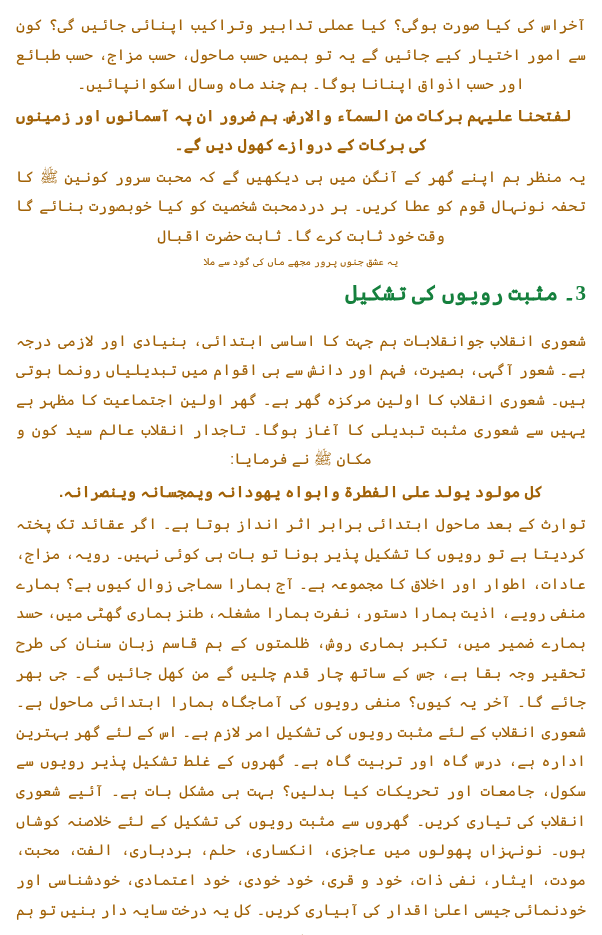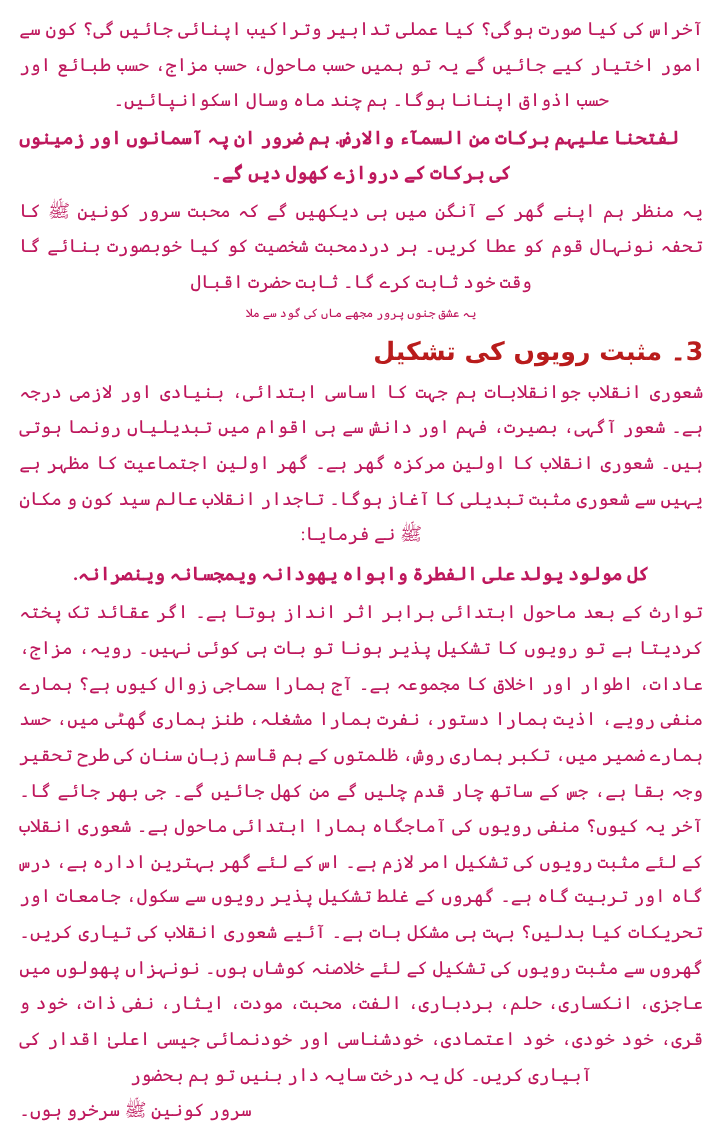--- a/index.html
+++ b/index.html
@@ -14,22 +14,22 @@
     position: relative;
     width: 602px;
     height: 935px;
     background: #ffffff;
     overflow: hidden;
     box-sizing: border-box;
     padding: 10px 16px 8px 16px;
     direction: rtl;
   }
   .para {
-    font-family: Liberation Serif, serif;
-    color: #be185d;
+    font-family: Liberation Sans, sans-serif;
+    color: #a16207;
     text-align: justify;
     text-align-last: center;
     direction: rtl;
     unicode-bidi: embed;
   }
   .p-intro {
     font-size: 15.2px;
     line-height: 1.95;
     margin: 0 0 2px 0;
     letter-spacing: 0px;
@@ -52,23 +52,24 @@
     line-height: 1.9;
     text-align: center;
     text-align-last: center;
     margin: 1px 0 6px 0;
   }
   .heading {
     font-size: 21px;
     font-weight: bold;
     text-align: right;
     direction: rtl;
-    margin: 10px 0 8px 0;
-    color: #b91c1c;
+    margin: 10px 0 20px 0;
+    color: #15803d;
     letter-spacing: 0px;
+    font-family: Liberation Serif, serif;
   }
   .hadith {
     font-size: 15.5px;
     font-weight: bold;
     text-align: left;
     text-align-last: center;
     line-height: 1.9;
     margin: 3px 0 3px 0;
   }
   .last-line {

